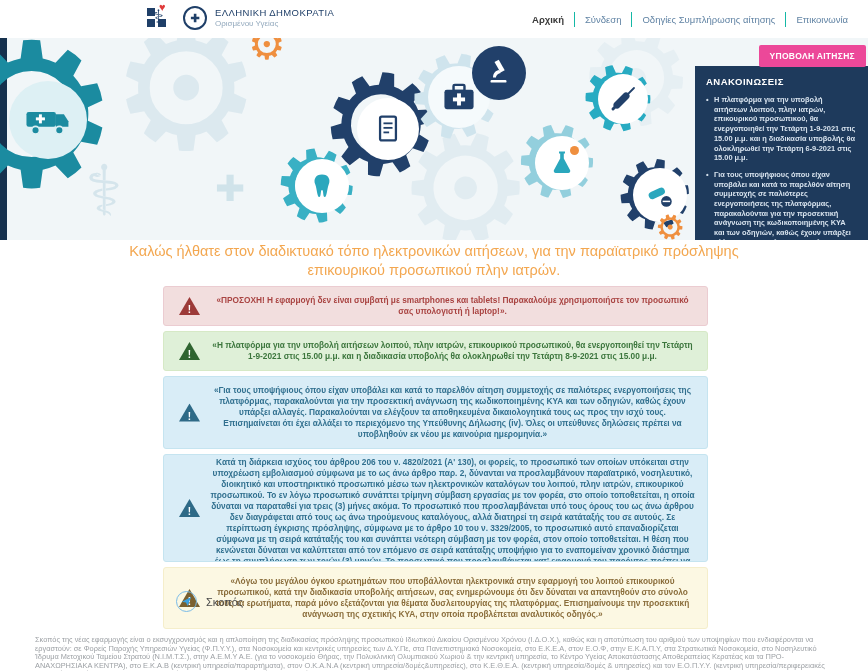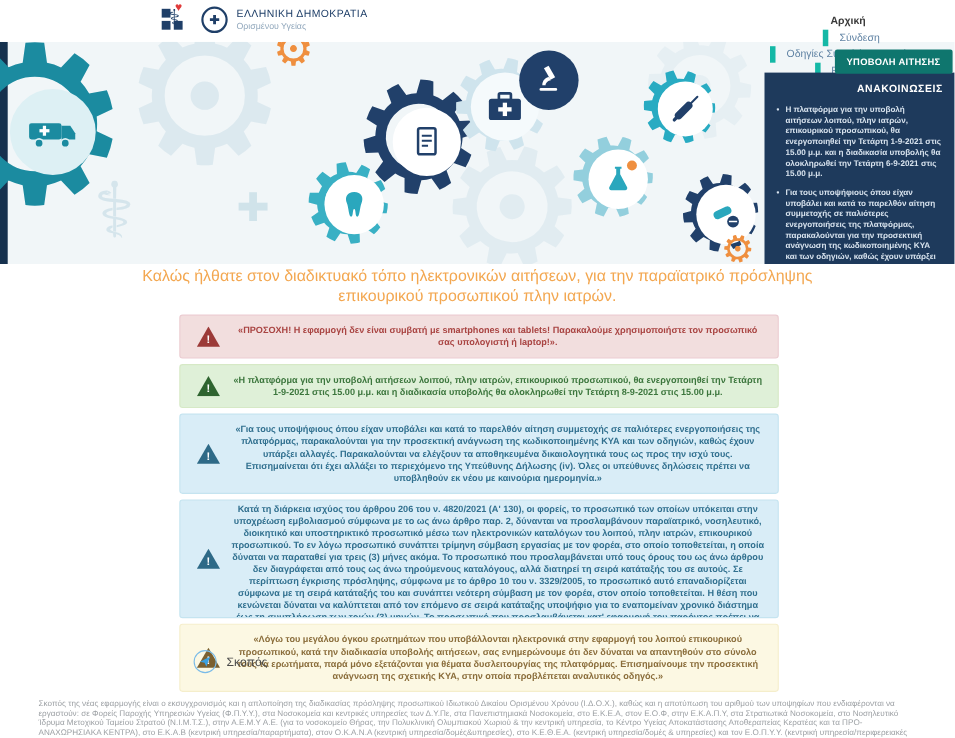--- a/index.html
+++ b/index.html
@@ -14,38 +14,38 @@
   .logo-sq.s1{left:2px;top:4px;}
   .logo-sq.s2{left:2px;top:15px;}
   .logo-sq.s3{left:13px;top:15px;}
   .logo-heart{position:absolute;left:14px;top:-2px;color:#e03a3a;font-size:11px;line-height:11px;}
   .logo-cad{position:absolute;left:8px;top:2px;color:#1f3f68;font-size:20px;line-height:22px;}
   .emblem{width:24px;height:24px;border-radius:50%;border:2px solid #1f3f68;box-sizing:border-box;
           display:flex;align-items:center;justify-content:center;color:#1f3f68;font-size:11px;font-weight:bold;}
   .brand-text{display:flex;flex-direction:column;line-height:1.15;}
   .brand-title{font-size:9.5px;font-weight:normal;color:#1f3f68;letter-spacing:.4px;}
   .brand-sub{font-size:8px;color:#93a9bd;}
-  .nav{position:absolute;right:10px;top:12px;display:flex;font-size:9.5px;align-items:center;flex-direction:column;}
+  .nav{position:absolute;right:10px;top:12px;display:flex;font-size:9.5px;align-items:flex-start;}
   .nav .nav-item{padding:2px 10px;color:#5f82a3;text-decoration:none;cursor:pointer;white-space:nowrap;}
-  .nav .nav-item + .nav-item{border-left:5px solid #14b8a6;margin-left:16px;}
+  .nav .nav-item + .nav-item{border-left:1px solid #14b8a6;}
   .nav .nav-item.active{color:#3a3a3a;font-weight:bold;}
 
   
   .hero{position:absolute;top:38px;left:0;width:868px;height:202px;background:#f1f6f8;overflow:hidden;}
   .left-strip{position:absolute;left:0;top:0;width:7px;height:202px;background:#16314e;}
   .gear{position:absolute;line-height:1;pointer-events:none;user-select:none;}
   .badge{position:absolute;border-radius:50%;display:flex;align-items:center;justify-content:center;pointer-events:none;}
 
-  .submit-btn{position:absolute;top:7px;right:2px;z-index:12;background:#0f766e;color:#fff;border:none;
+  .submit-btn{position:absolute;top:7px;right:2px;z-index:12;background:#ec4899;color:#fff;border:none;
               font-family:"Liberation Sans",sans-serif;font-size:8.5px;font-weight:bold;letter-spacing:.3px;
               padding:6px 11px;border-radius:2px;cursor:pointer;}
 
   .announce{position:absolute;top:28px;right:0;width:173px;height:174px;background:#1e3a5c;color:#fff;
             box-sizing:border-box;padding:10px 11px;overflow:hidden;z-index:11;}
-  .announce-title{font-size:9.5px;font-weight:bold;letter-spacing:.5px;margin-bottom:8px;text-align:right;}
+  .announce-title{font-size:9.5px;font-weight:bold;letter-spacing:.5px;margin-bottom:8px;}
   .announce ul{margin:0;padding:0;list-style:none;}
   .announce li{position:relative;padding-left:8px;margin-bottom:7px;font-size:7.4px;line-height:9.7px;
                color:#d8e3ee;font-weight:600;}
   .announce li::before{content:"•";position:absolute;left:0;top:0;color:#d8e3ee;}
 
   
   .welcome{position:absolute;top:242px;left:124px;width:620px;text-align:center;color:#f3a750;
            font-size:14.5px;line-height:19px;}
 
   

